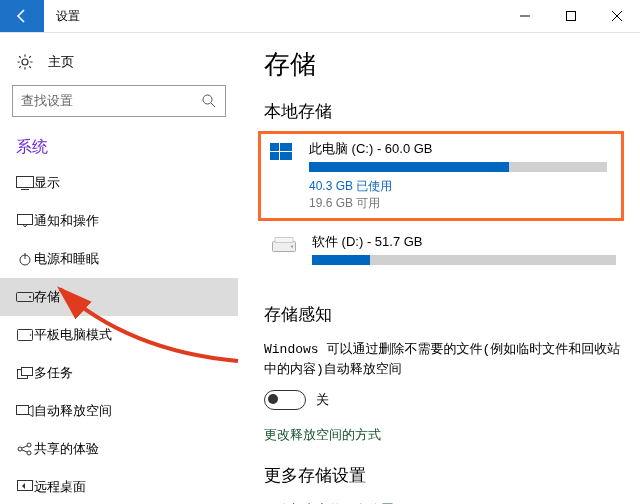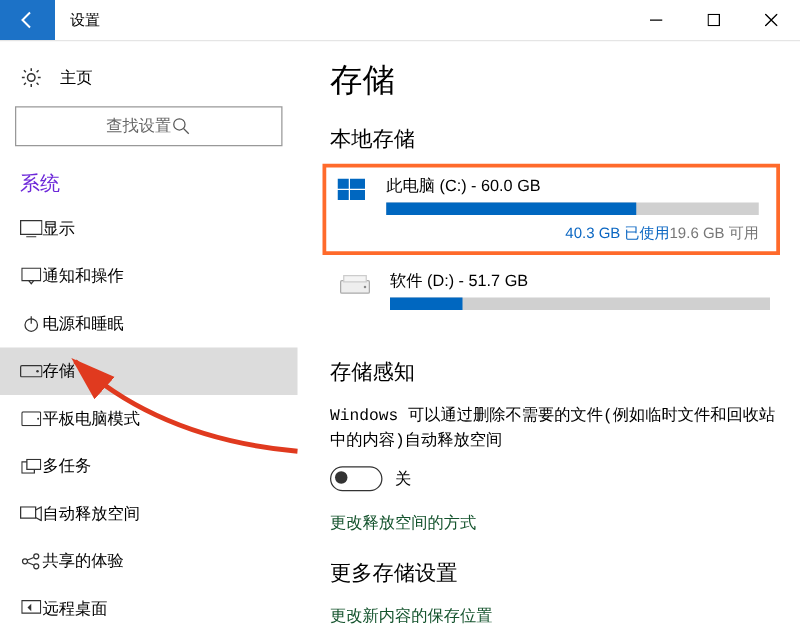--- a/index.html
+++ b/index.html
@@ -72,21 +72,21 @@
   }
   .gear-ico { width: 18px; height: 18px; display: flex; align-items: center; justify-content: center; }
 
   .search-box {
     margin: 0 12px 20px 12px;
     height: 30px;
     border: 1px solid #999;
     display: flex;
     align-items: center;
     padding: 0 8px;
-    justify-content: center;
+    justify-content: space-between;
     color: #666;
     font-size: 13px;
   }
   .search-ico { width: 16px; height: 16px; }
 
   .group-label {
     padding: 0 16px 6px 16px;
     color: #6d28d9;
     font-size: 16px;
   }
@@ -164,20 +164,21 @@
   }
   .bar-fill {
     position: absolute;
     left: 0; top: 0; bottom: 0;
     background: #0067c0;
   }
   .drive-meta {
     display: flex;
     justify-content: flex-end;
     font-size: 12px;
+    flex-direction: column;
   }
   .used { color: #0a66c2; }
   .free { color: #777; }
 
   .section-gap { height: 14px; }
 
   .desc {
     font-size: 13px;
     line-height: 1.55;
     margin: 0 0 10px 0;

